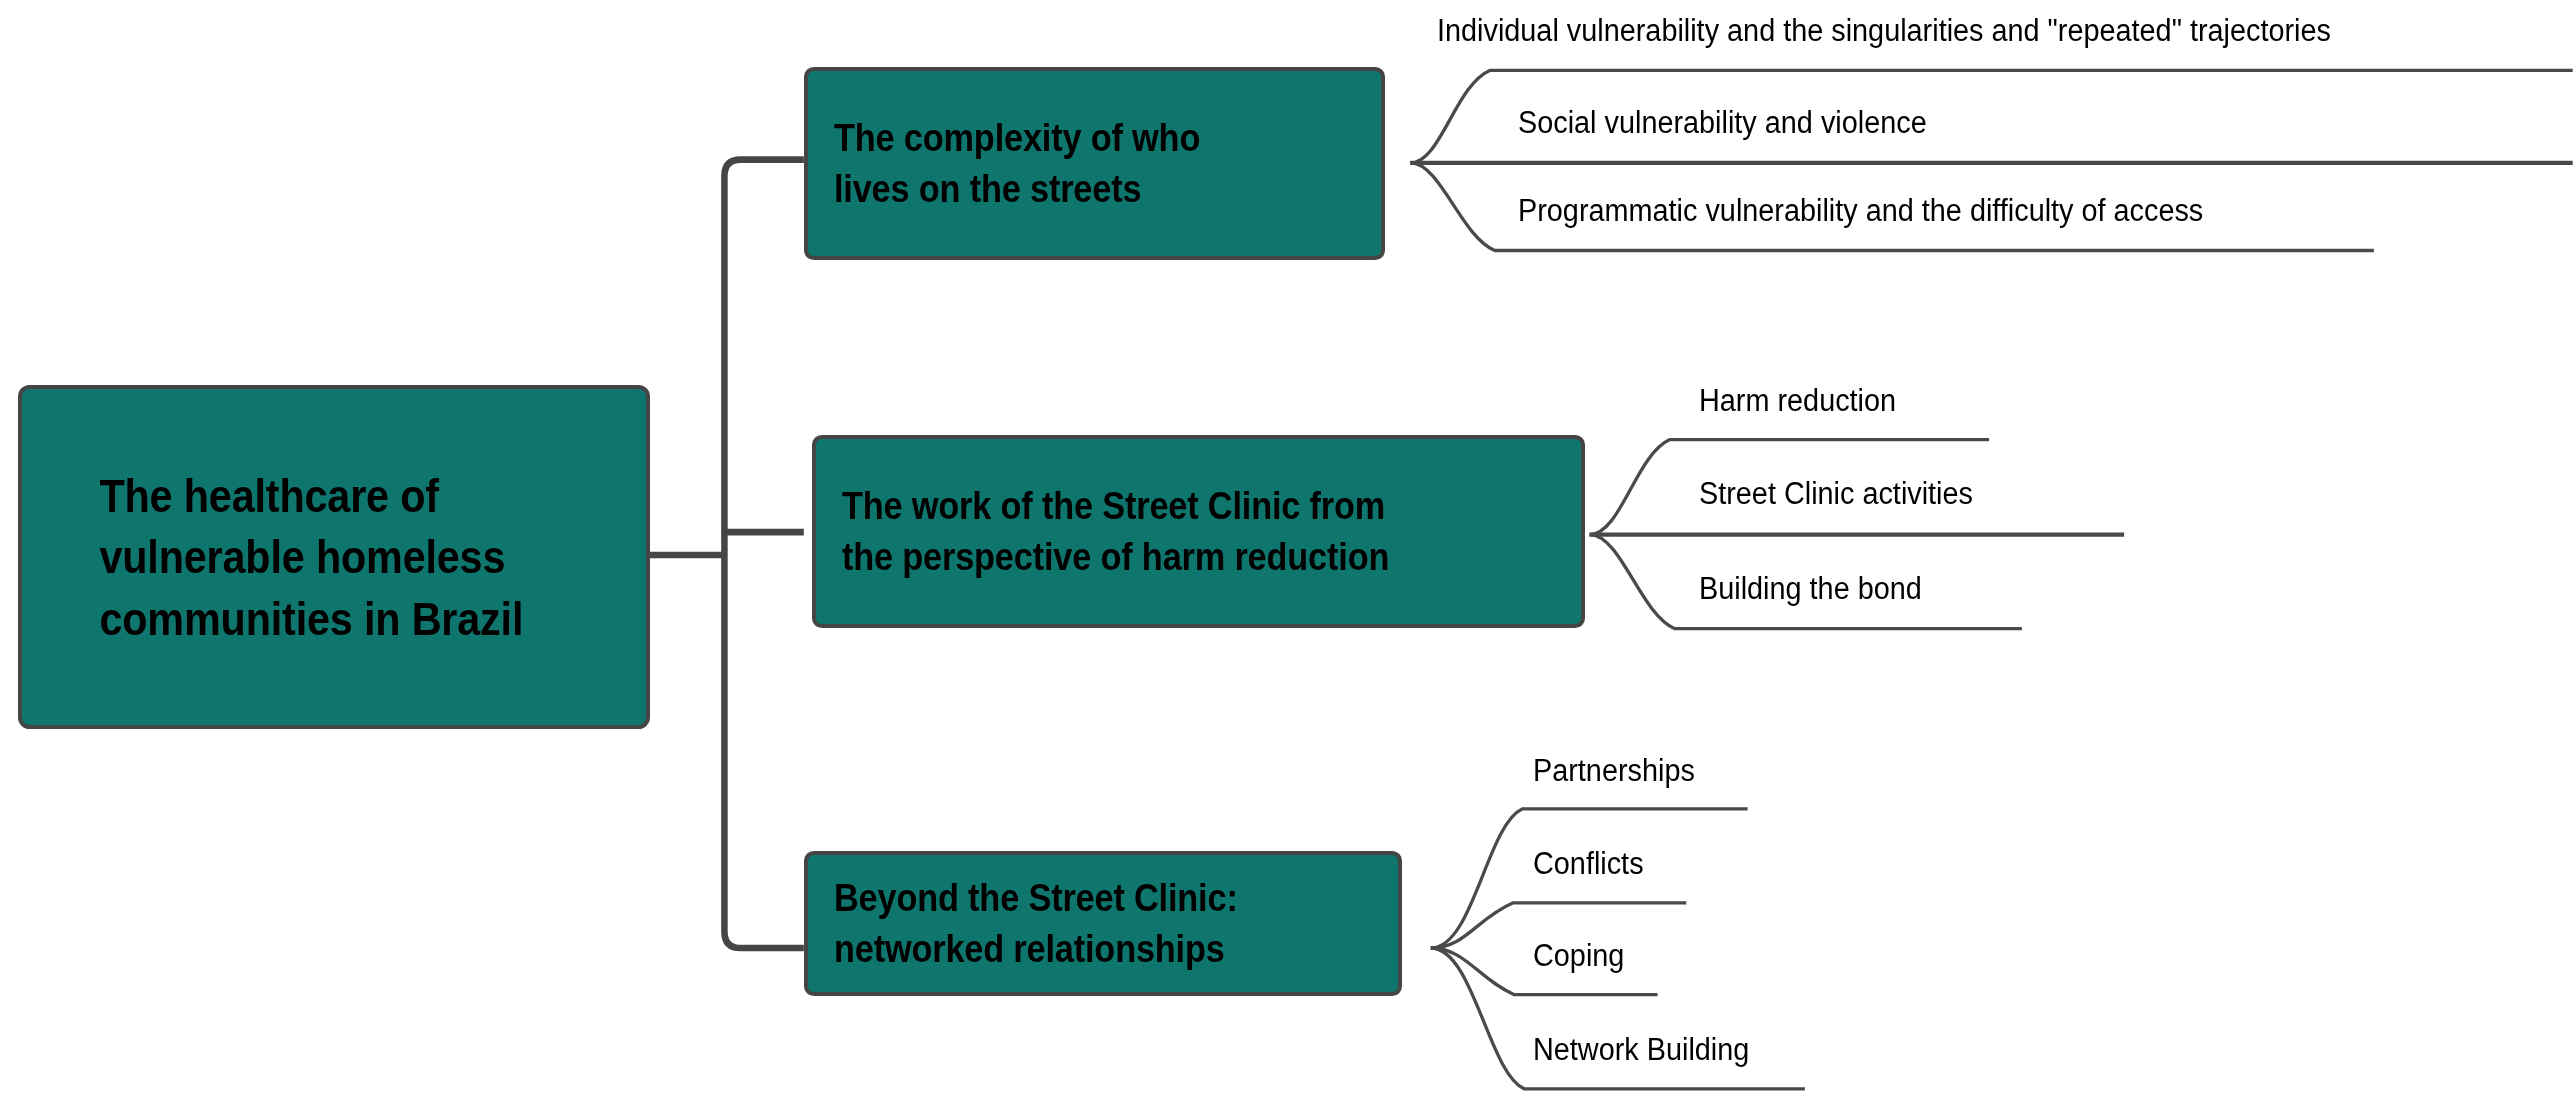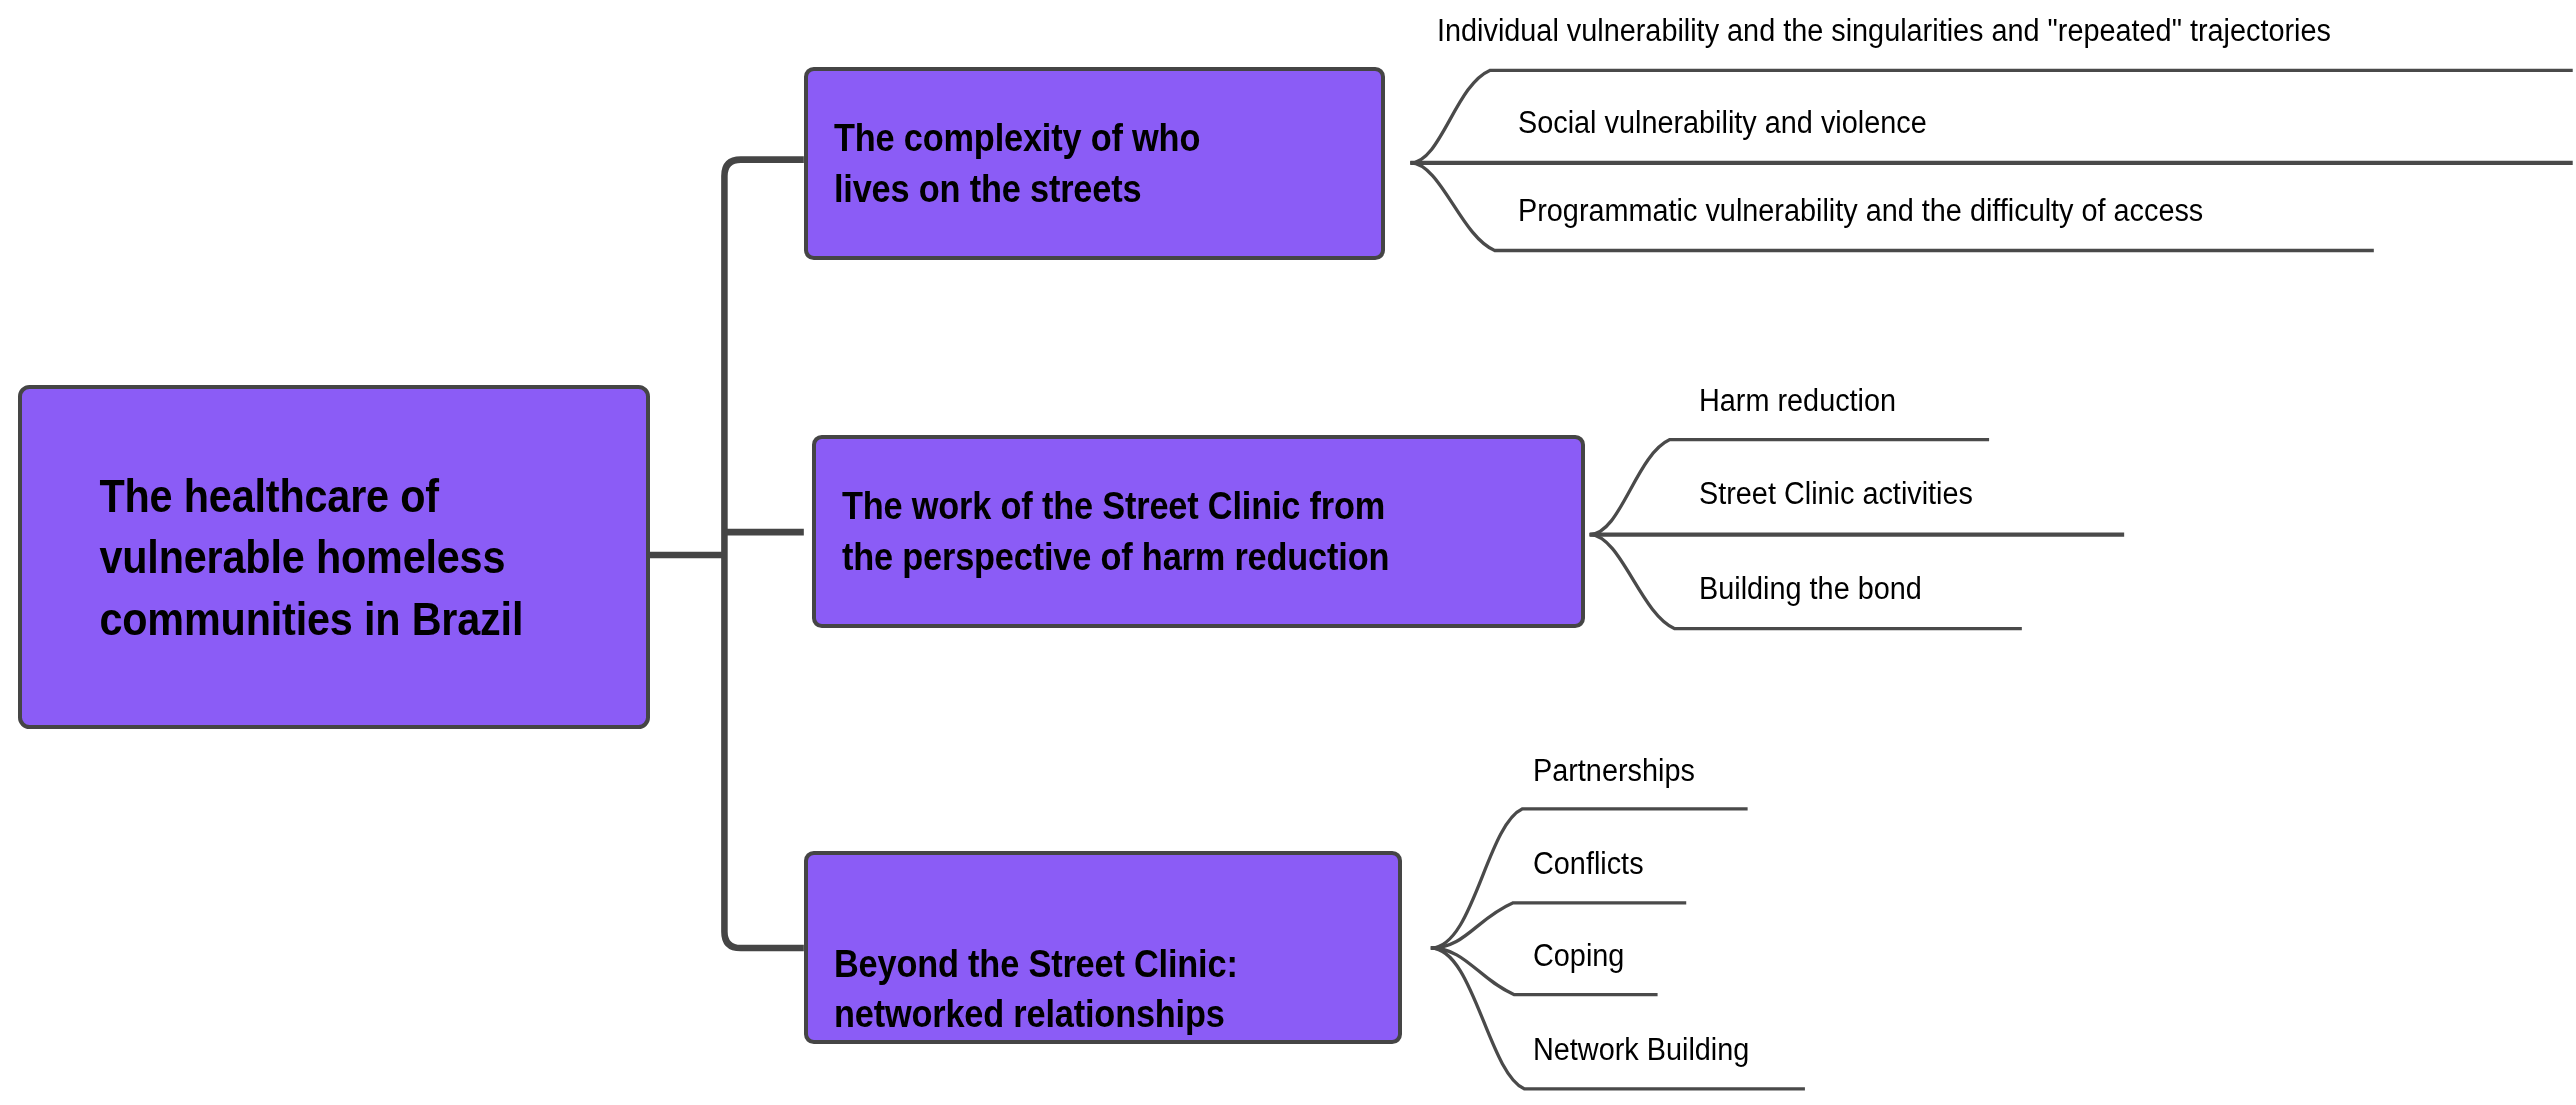--- a/index.html
+++ b/index.html
@@ -23,21 +23,21 @@
   svg.layer {
     position: absolute;
     left: 0;
     top: 0;
     width: 2576px;
     height: 1106px;
   }
   .node-box {
     position: absolute;
     box-sizing: border-box;
-    background: #8b5cf6;
+    background: #0f766e;
     border-style: solid;
     border-color: #454545;
     display: flex;
     align-items: center;
   }
   .node-box .node-text {
     font-weight: bold;
     color: #000000;
     line-height: 1.30;
     letter-spacing: -0.2px;
@@ -65,21 +65,21 @@
     border-radius: 9.8px;
   }
   .branch-node .node-text {
     font-size: 39px;
     padding-left: 29.5px;
     padding-right: 13px;
     width: 100%;
   }
   #branch-node-0 { left: 804px; top: 67px;   width: 581px; height: 193px; }
   #branch-node-1 { left: 804px; top: 435px;  width: 773px; height: 193px; margin-left: 8px; }
-  #branch-node-2 { left: 804px; top: 851px; width: 598px; height: 193px; align-items: flex-end; }
+  #branch-node-2 { left: 804px; top: 851px; width: 598px; height: 145px; }
 
   .leaf-label {
     position: absolute;
     color: #000000;
     font-size: 31px;
     font-weight: normal;
     line-height: 1;
     white-space: nowrap;
     transform: scaleX(0.93);
     transform-origin: left bottom;

